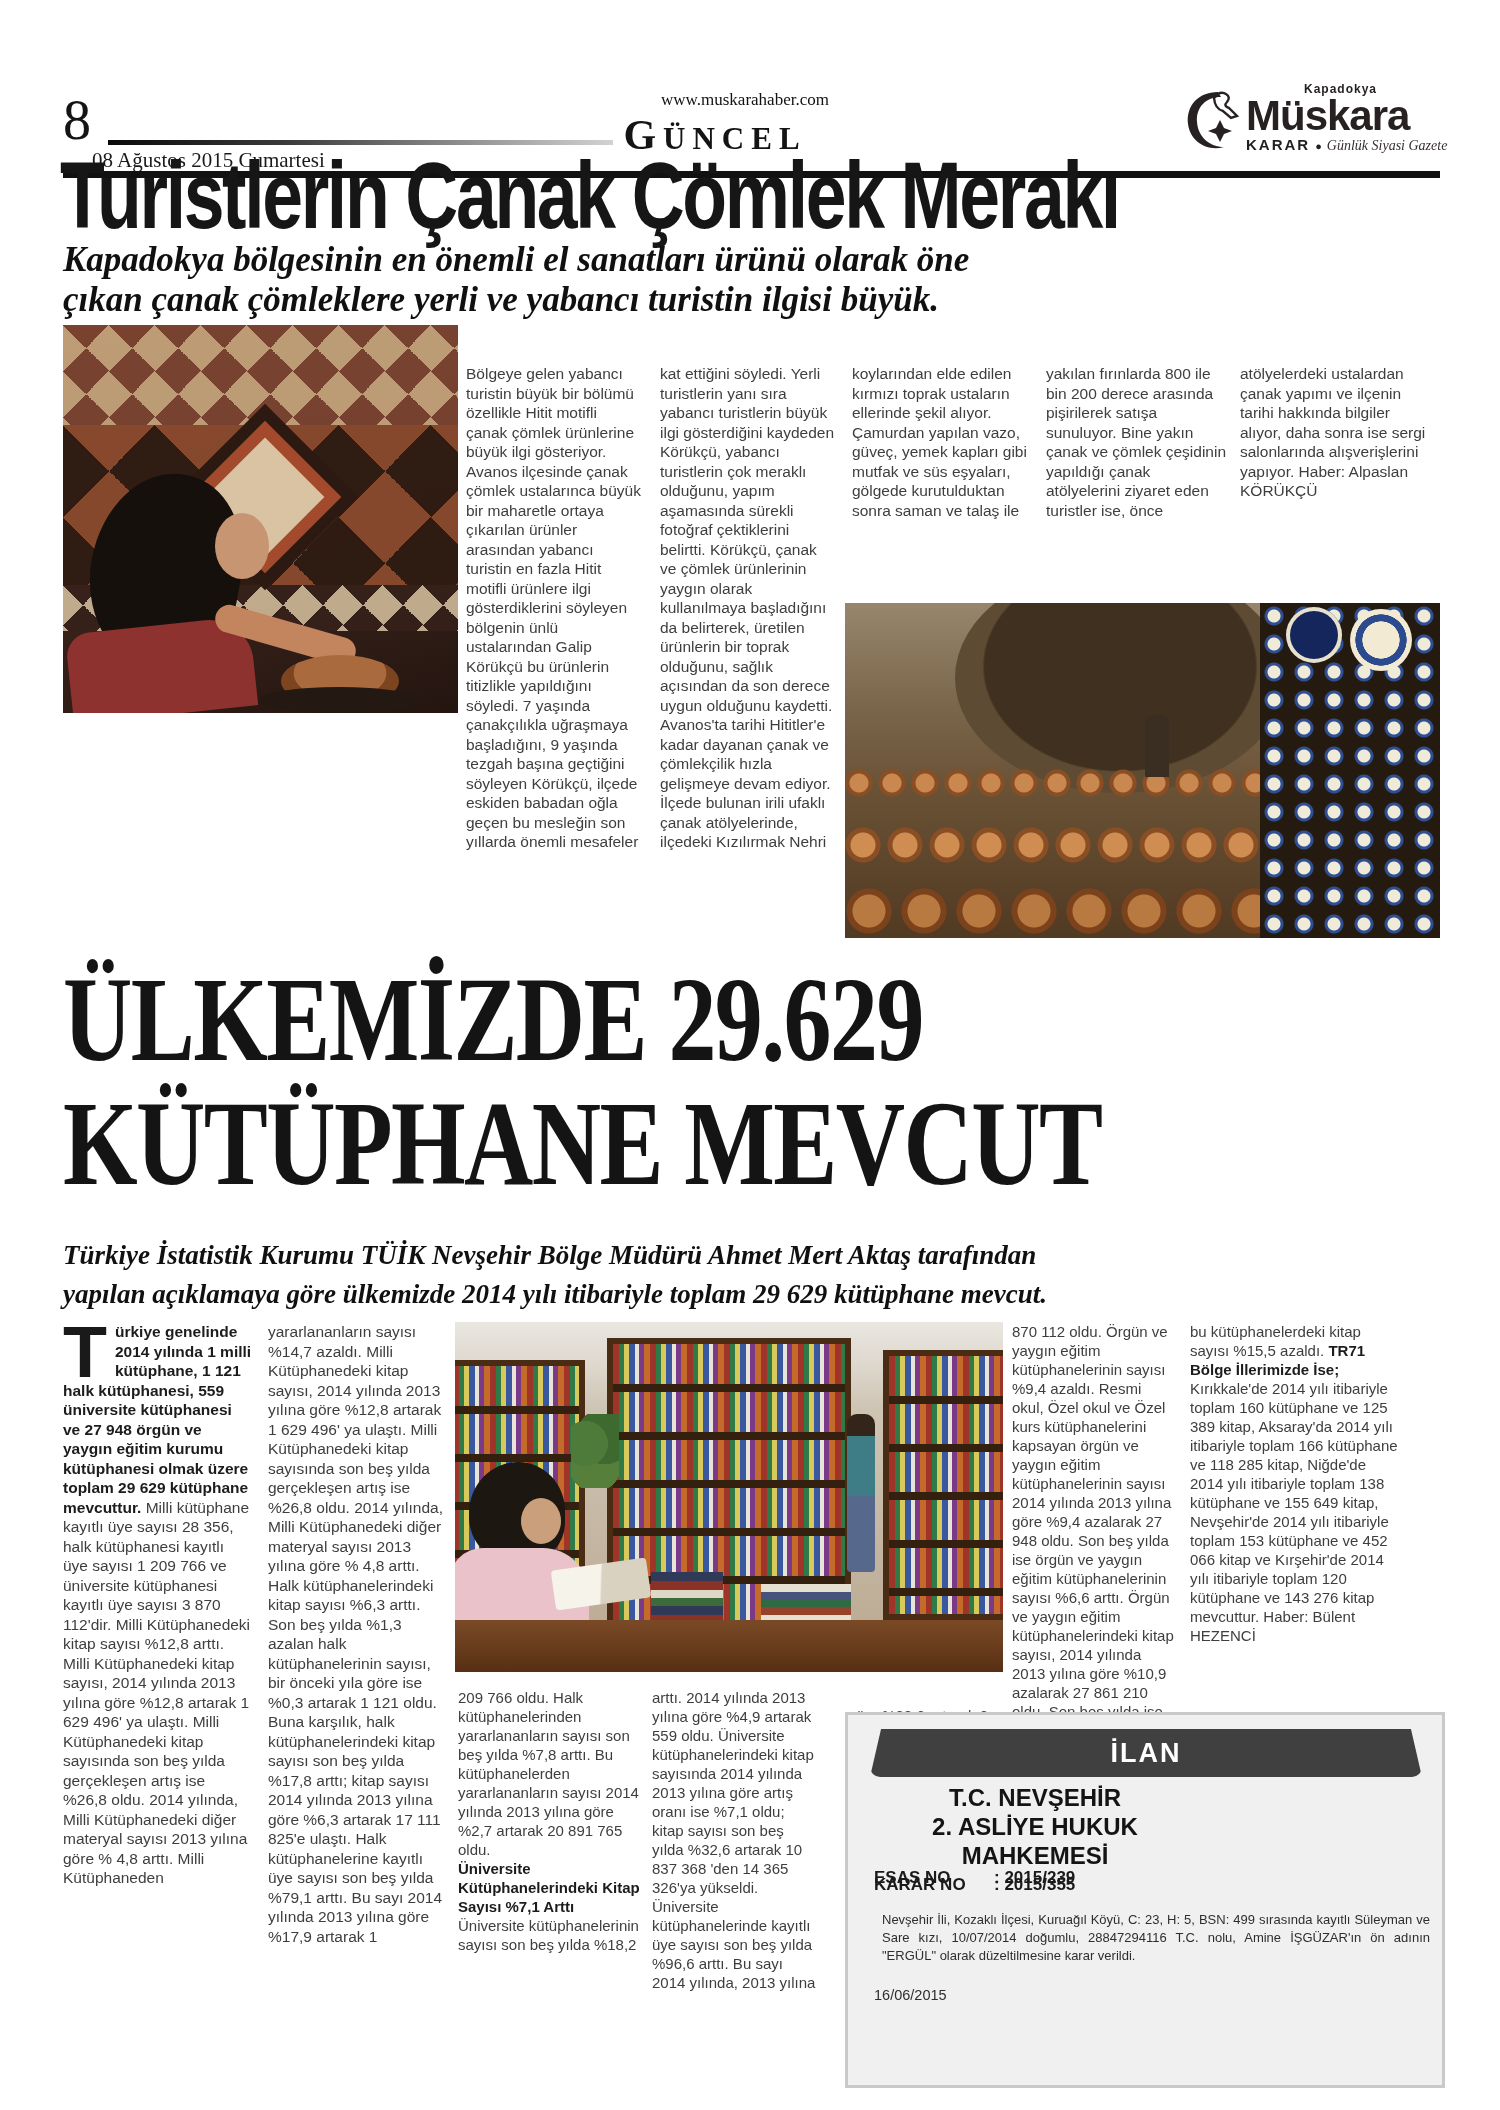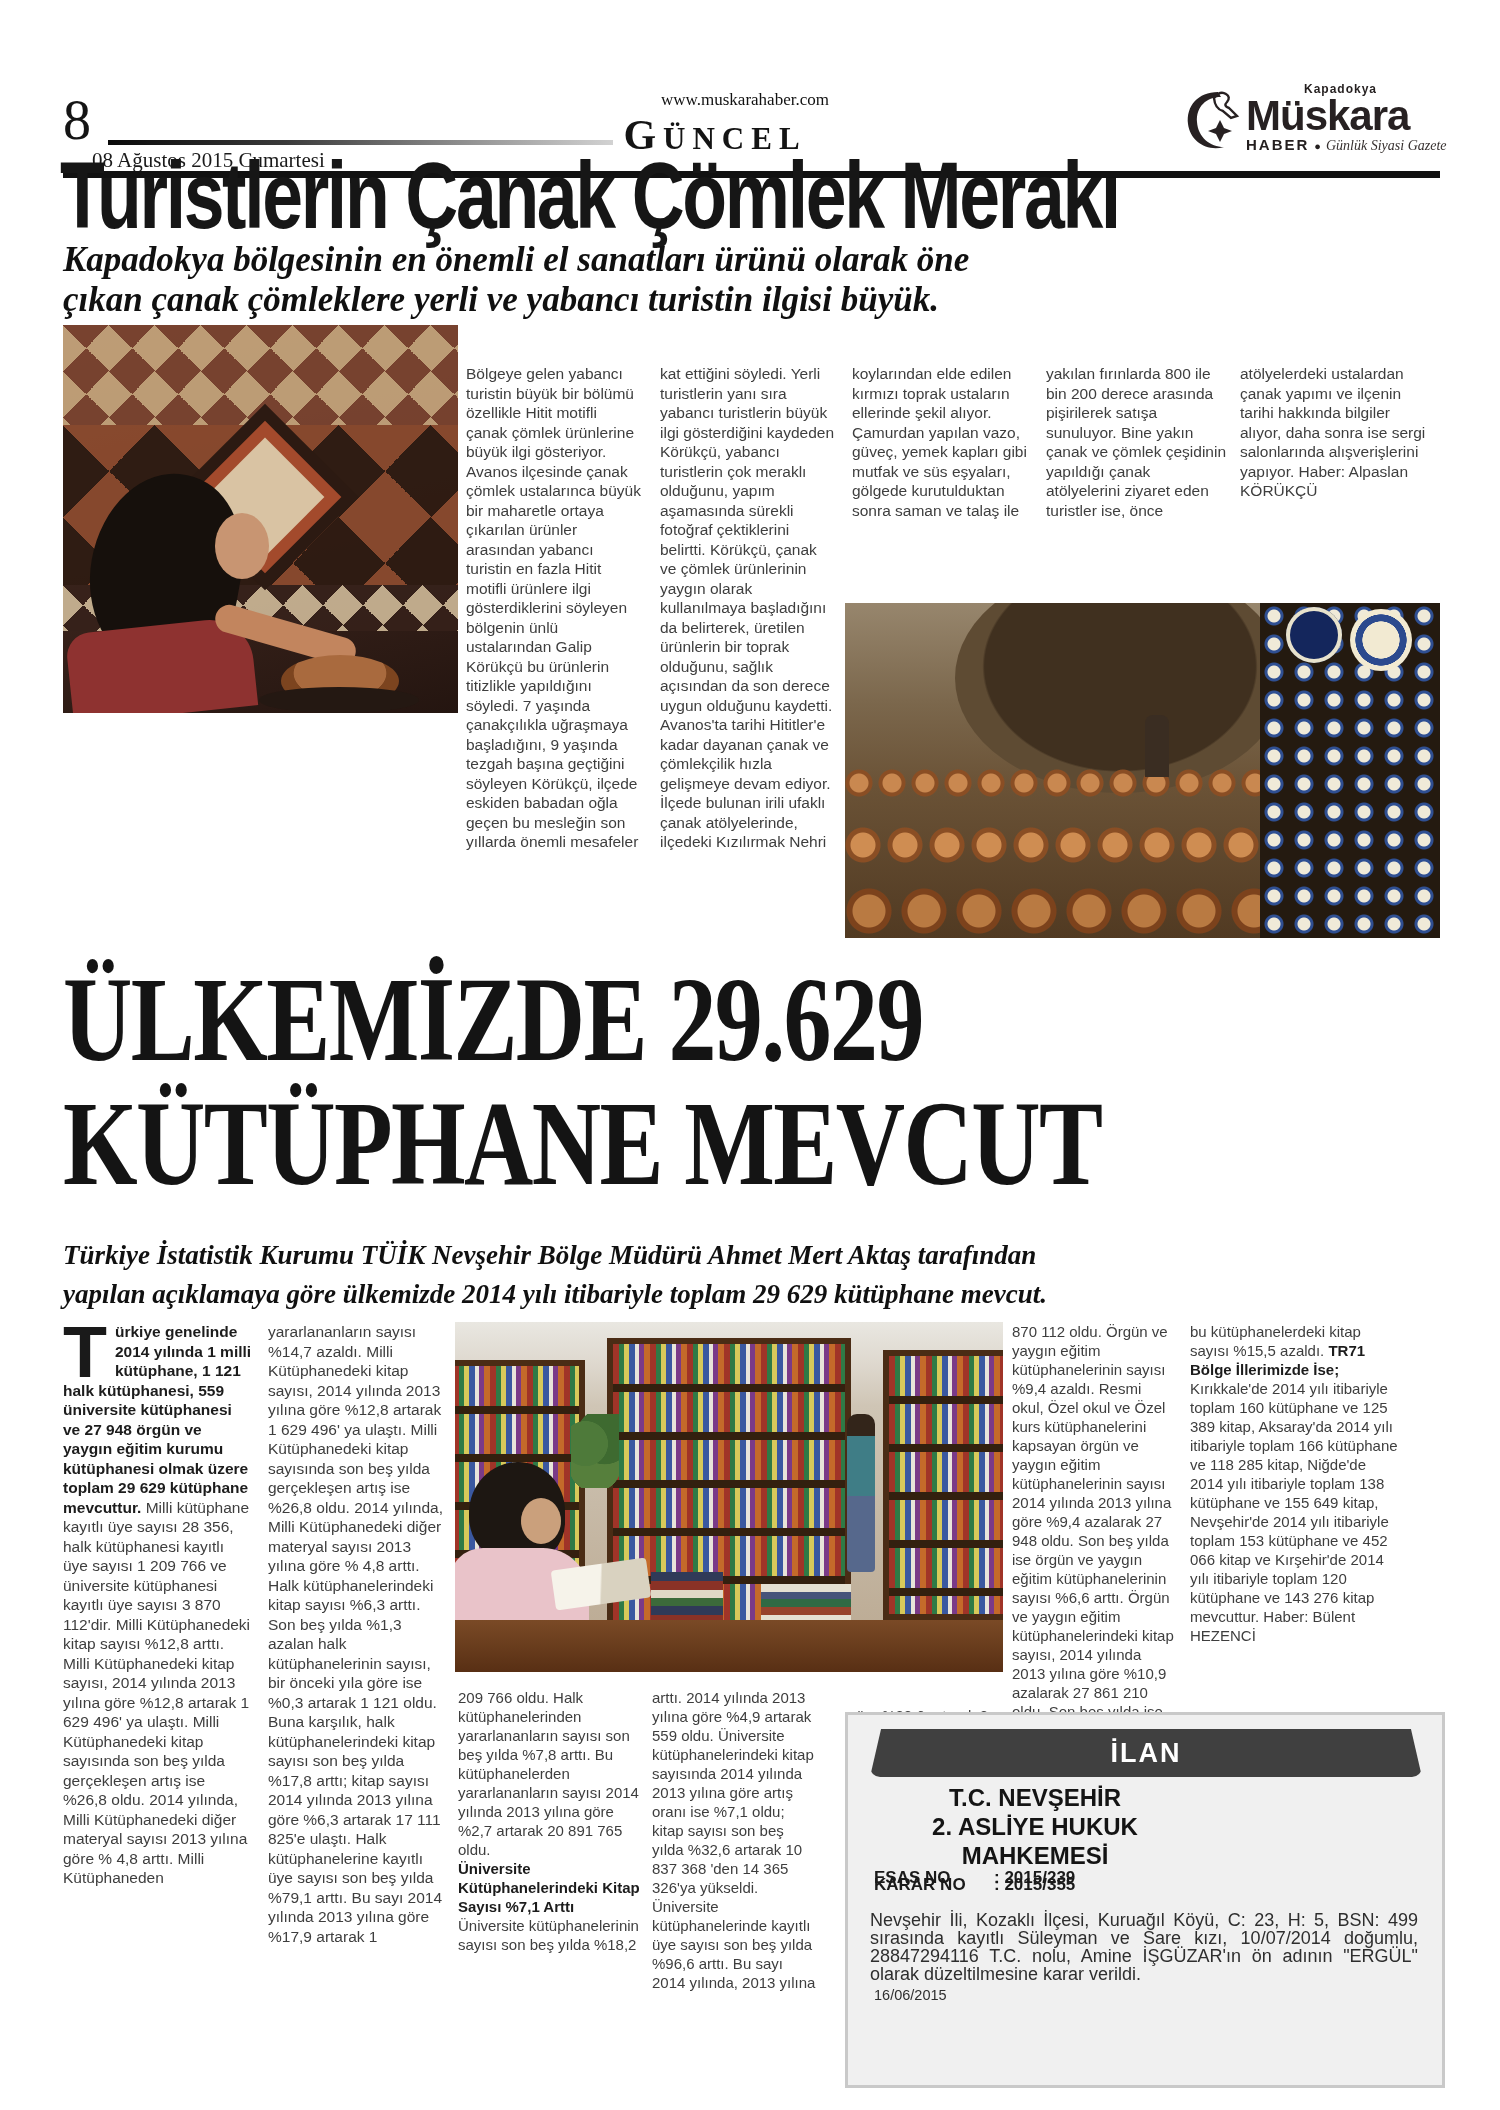--- a/index.html
+++ b/index.html
@@ -115,21 +115,21 @@
   .ilan{position:absolute;left:845px;top:1712px;width:600px;height:376px;
         background:#f0f0f0;border:3px solid #c9c9c9;box-sizing:border-box;}
   .ilan-bar{position:absolute;left:22px;top:14px;width:552px;height:48px;background:#404040;
         border-radius:10px;display:flex;align-items:center;justify-content:center;
         clip-path:polygon(2% 0,98% 0,100% 100%,0 100%);}
   .ilan-bar span{color:#fff;font-weight:bold;font-size:27px;letter-spacing:2px;}
   .ilan-court{position:absolute;left:22px;top:68px;width:330px;text-align:center;
         font-weight:bold;color:#141414;font-size:24px;line-height:29px;letter-spacing:0px;}
   .ilan-row{position:absolute;left:26px;font-weight:bold;font-size:17px;color:#1a1a1a;}
   .ilan-row .lbl{display:inline-block;width:120px;}
-  .ilan-body{position:absolute;left:22px;top:196px;width:548px;font-size:18px;line-height:18px;
+  .ilan-body{position:absolute;left:34px;top:196px;width:548px;font-size:13px;line-height:18px;
         color:#2e2e2e;text-align:justify;}
   .ilan-date{position:absolute;left:26px;top:272px;font-size:14.5px;color:#2e2e2e;}
 </style>
 </head>
 <body>
 
 <div class="page">
 
   <div class="pageno">8</div>
   <div class="hrule-grad"></div>
@@ -143,21 +143,21 @@
   <div class="logo">
     <svg class="logo-icon" viewBox="0 0 72 72">
       <path d="M38 6 C18 6 6 20 8 38 C10 55 27 66 44 61 C30 61 18 51 17 36 C16 21 26 11 41 11 Z" fill="#272122"></path>
       <path d="M34 12 q6 -8 12 -4 q5 3 1 8 q-4 4 2 6 l8 8 l-6 2 l-8 -7 q-8 -2 -9 -13z" fill="none" stroke="#272122" stroke-width="2.4"></path>
       <polygon points="40,34 44,42 52,45 44,48 40,56 36,48 28,45 36,42" fill="#272122"></polygon>
     </svg>
     <div class="logo-text">
       <div class="logo-region">Kapadokya</div>
       <div class="logo-name">Müskara</div>
       <div class="logo-sub">
-        <span class="logo-haber">HABER</span><span class="logo-dot">●</span><span class="logo-tagline">Günlük Siyasi Gazete</span>
+        <span class="logo-haber">KARAR</span><span class="logo-dot">●</span><span class="logo-tagline">Günlük Siyasi Gazete</span>
       </div>
     </div>
   </div>
 
   <div class="thick-rule"></div>
 
   <h1 class="a1-headline">Turistlerin Çanak Çömlek Merakı</h1>
   <div class="a1-subhead">
     <div>Kapadokya bölgesinin en önemli el sanatları ürünü olarak öne</div>
     <div>çıkan çanak çömleklere yerli ve yabancı turistin ilgisi büyük.</div>

